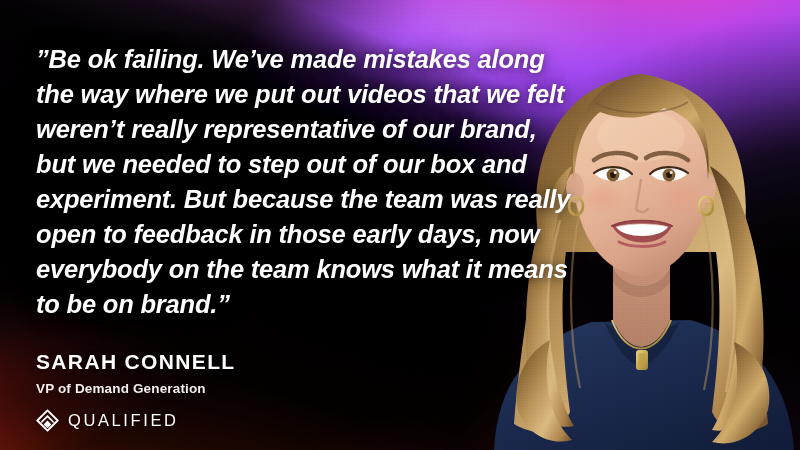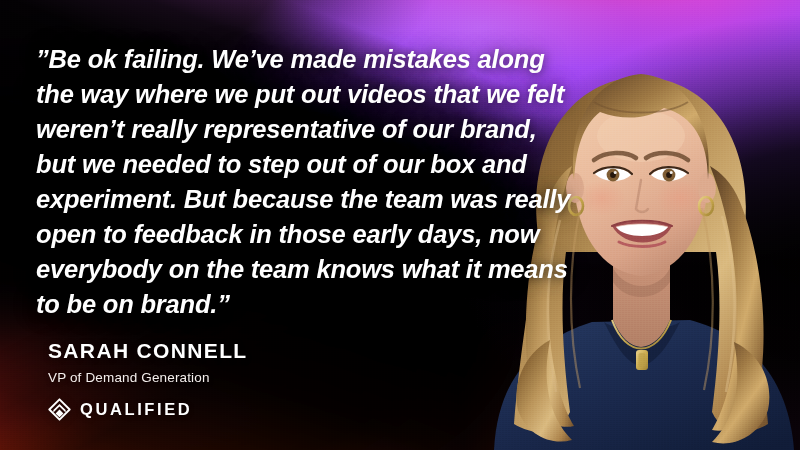--- a/index.html
+++ b/index.html
@@ -155,37 +155,36 @@
     line-height: 35px;
     letter-spacing: -.2px;
     text-shadow: 0 1px 10px rgba(0,0,0,.55), 0 0 26px rgba(0,0,0,.45);
     z-index: 8;
   }
 
   
   .attribution {
     position: absolute;
     left: 36px;
-    top: 340px;
+    top: 351px;
     z-index: 9;
-    margin-left: 12px;
   }
   .attr-name {
     color: #ffffff;
     font-size: 21px;
     font-weight: 700;
     letter-spacing: 1.35px;
     line-height: 1;
     text-shadow: 0 1px 6px rgba(0,0,0,.4);
   }
   .attr-role {
     margin-top: 10px;
     color: #f4eeec;
     font-size: 13.5px;
-    font-weight: 400;
+    font-weight: 700;
     letter-spacing: .15px;
     line-height: 1;
     text-shadow: 0 1px 5px rgba(0,0,0,.38);
   }
 
   .logo-row {
     margin-top: 13px;
     display: flex;
     align-items: center;
     gap: 9px;
@@ -193,21 +192,21 @@
   .logo-mark {
     width: 23px;
     height: 23px;
     display: block;
     flex: none;
     filter: drop-shadow(0 1px 4px rgba(0,0,0,.35));
   }
   .logo-word {
     color: #ffffff;
     font-size: 16.5px;
-    font-weight: 700;
+    font-weight: 400;
     letter-spacing: 2.6px;
     line-height: 1;
     text-shadow: 0 1px 5px rgba(0,0,0,.35);
   }
 
   
   .portrait {
     position: absolute;
     right: -6px;
     bottom: 0;

